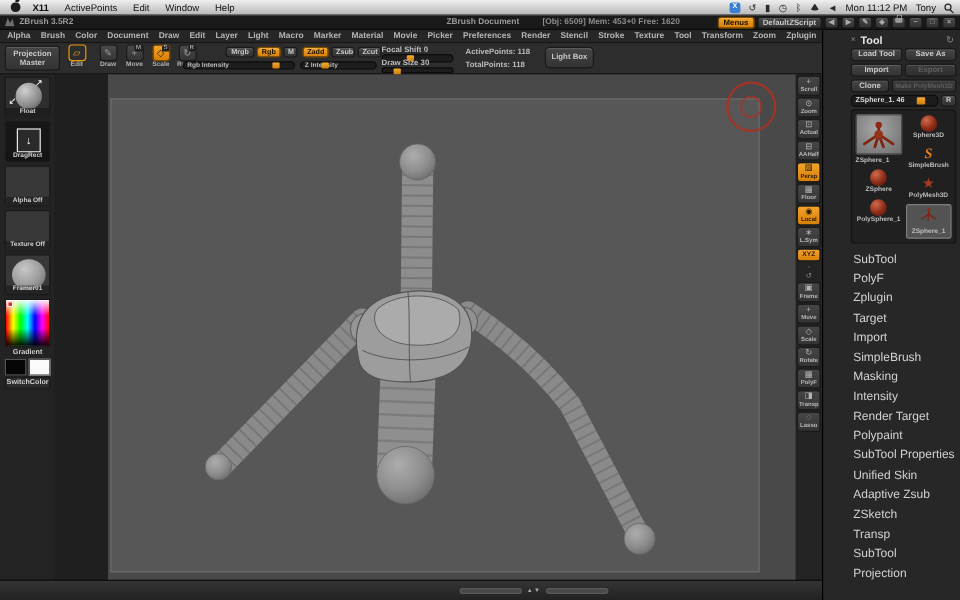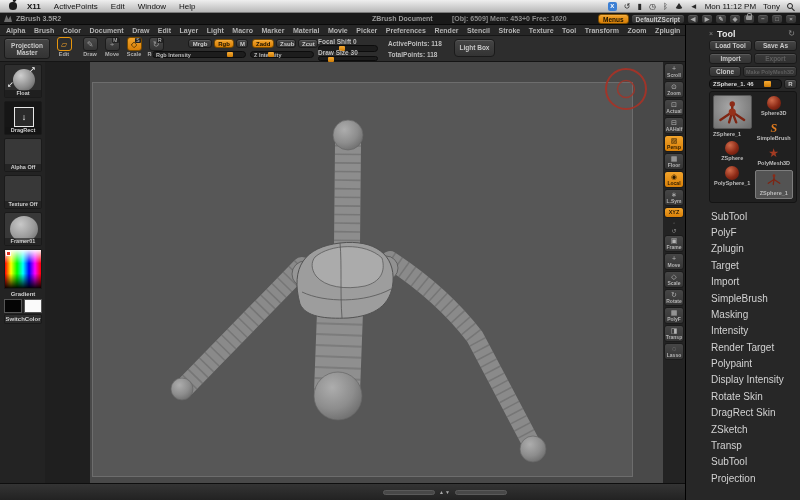--- a/index.html
+++ b/index.html
@@ -526,23 +526,23 @@
         <li>SubTool</li>
         <li>PolyF</li>
         <li>Zplugin</li>
         <li>Target</li>
         <li>Import</li>
         <li>SimpleBrush</li>
         <li>Masking</li>
         <li>Intensity</li>
         <li>Render Target</li>
         <li>Polypaint</li>
-        <li>Display Intensity</li>
-        <li>Rotate Skin</li>
-        <li>DragRect Skin</li>
+        <li>SubTool Properties</li>
+        <li>Unified Skin</li>
+        <li>Adaptive Zsub</li>
         <li>ZSketch</li>
         <li>Transp</li>
         <li>SubTool</li>
         <li>Projection</li>
       </ul>
     </div>
   </div>
 </div>
 
 </body></html>

